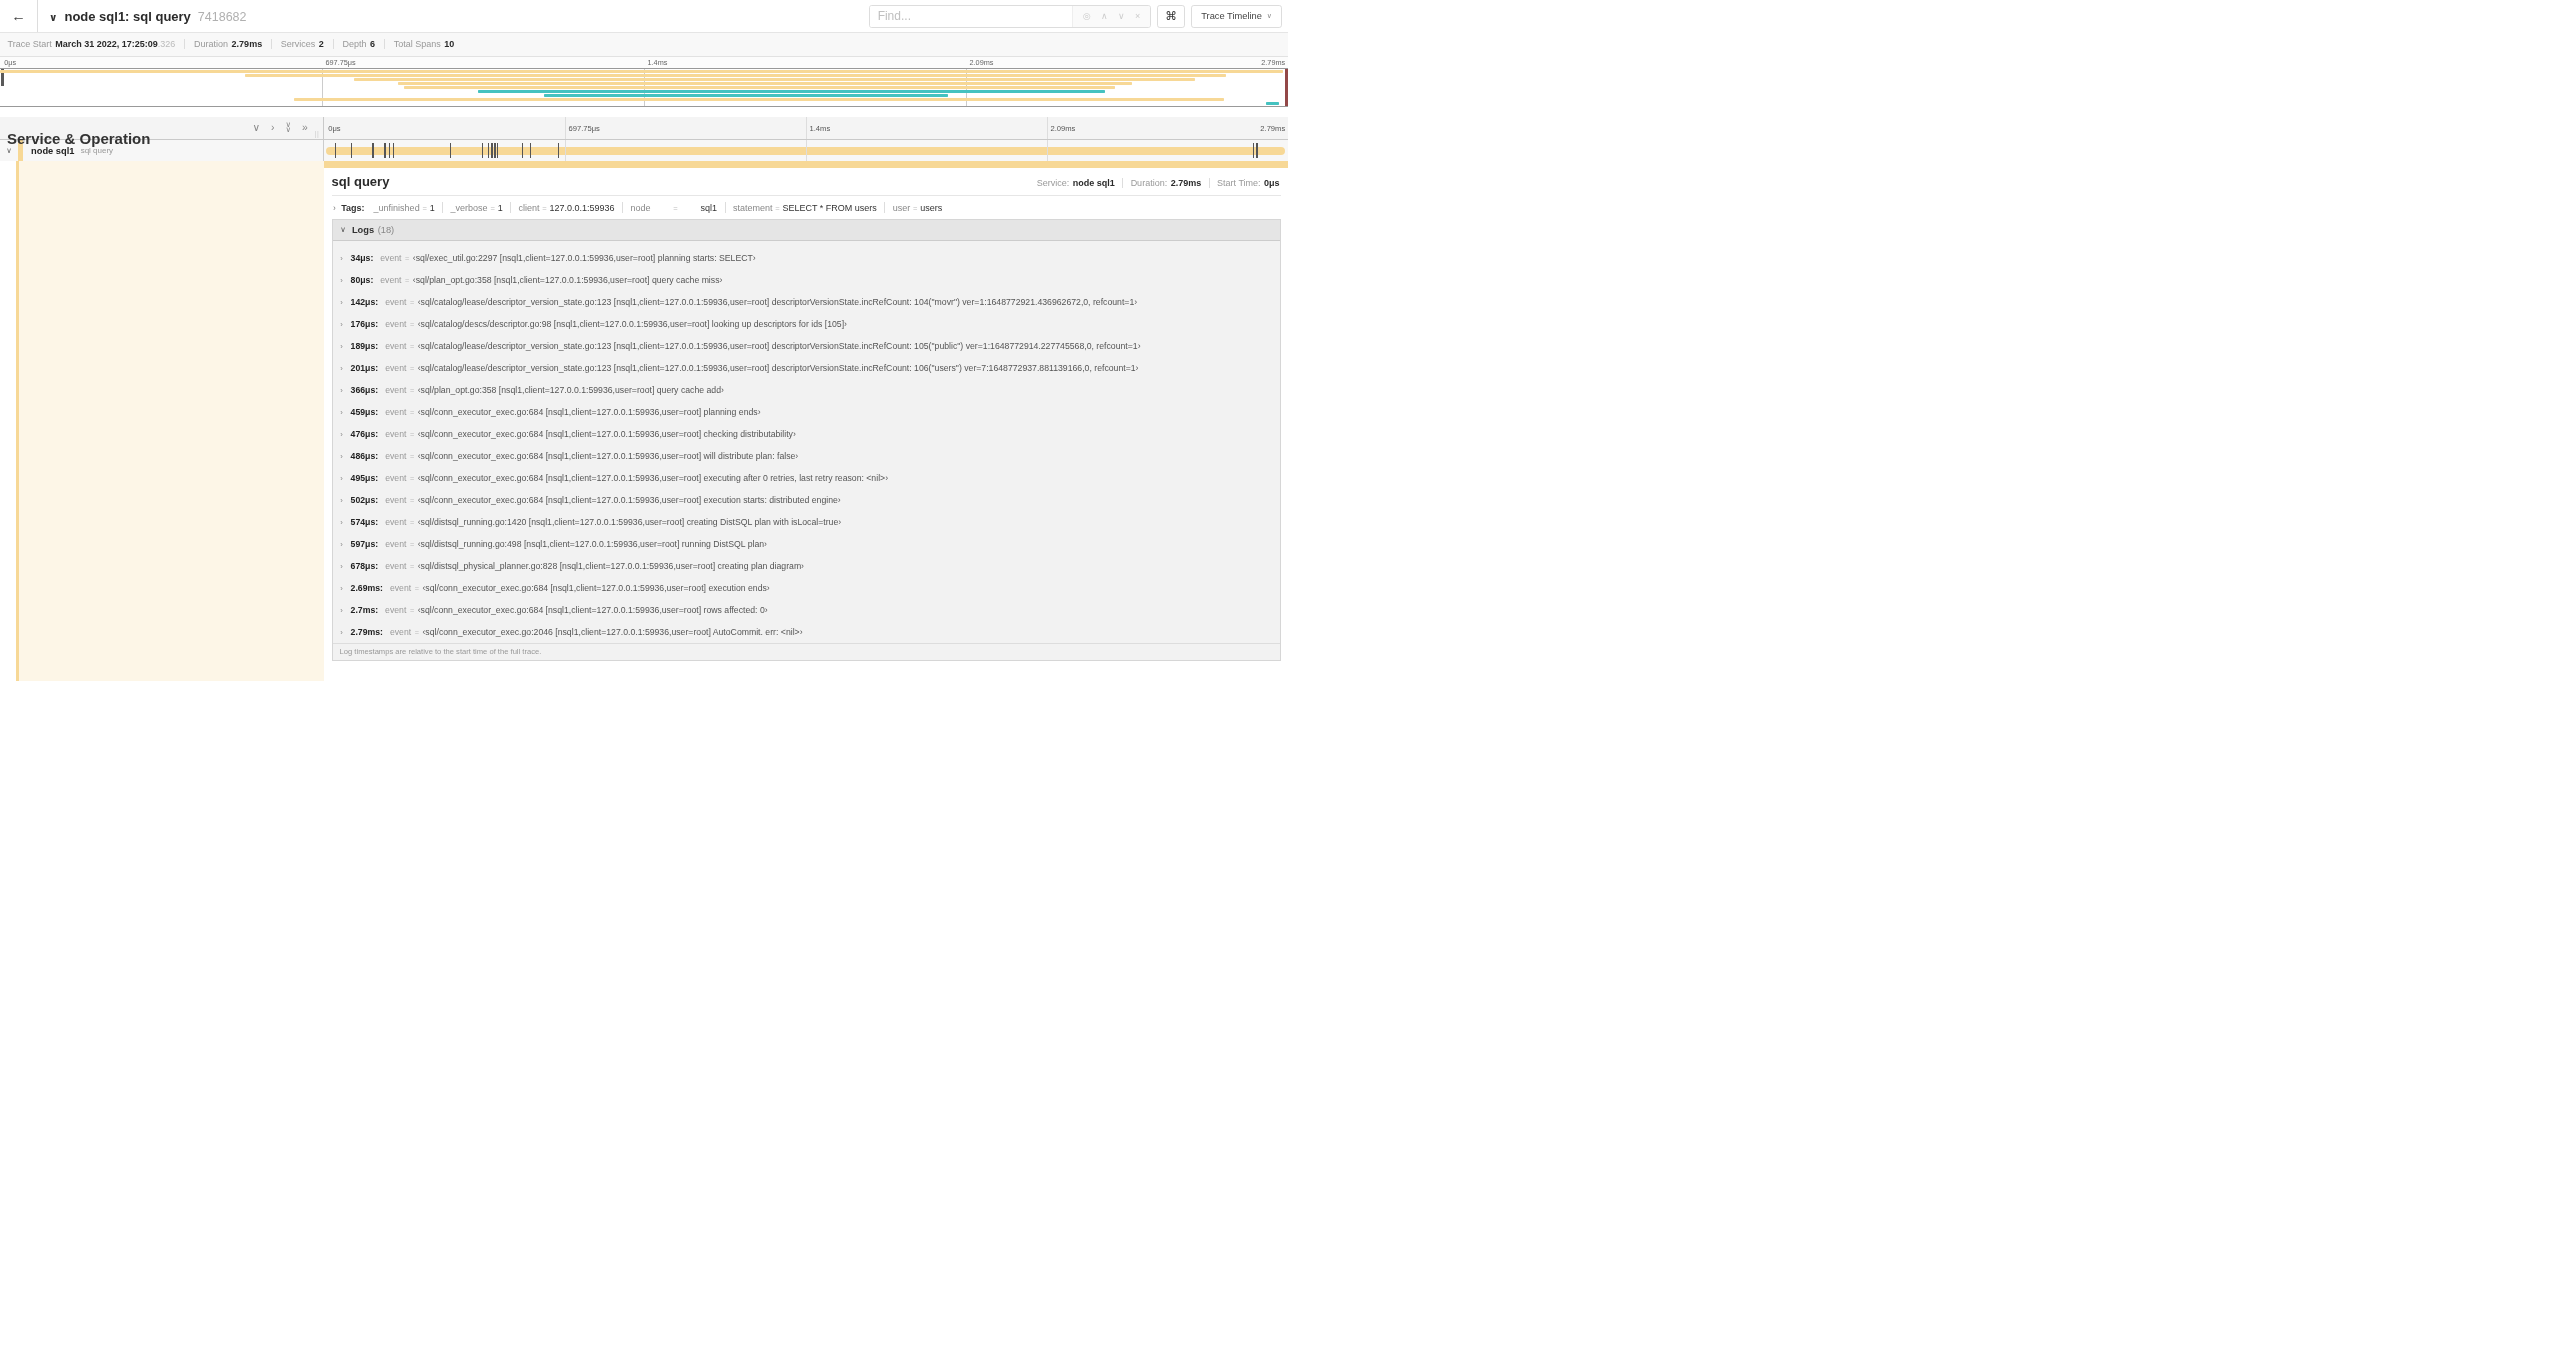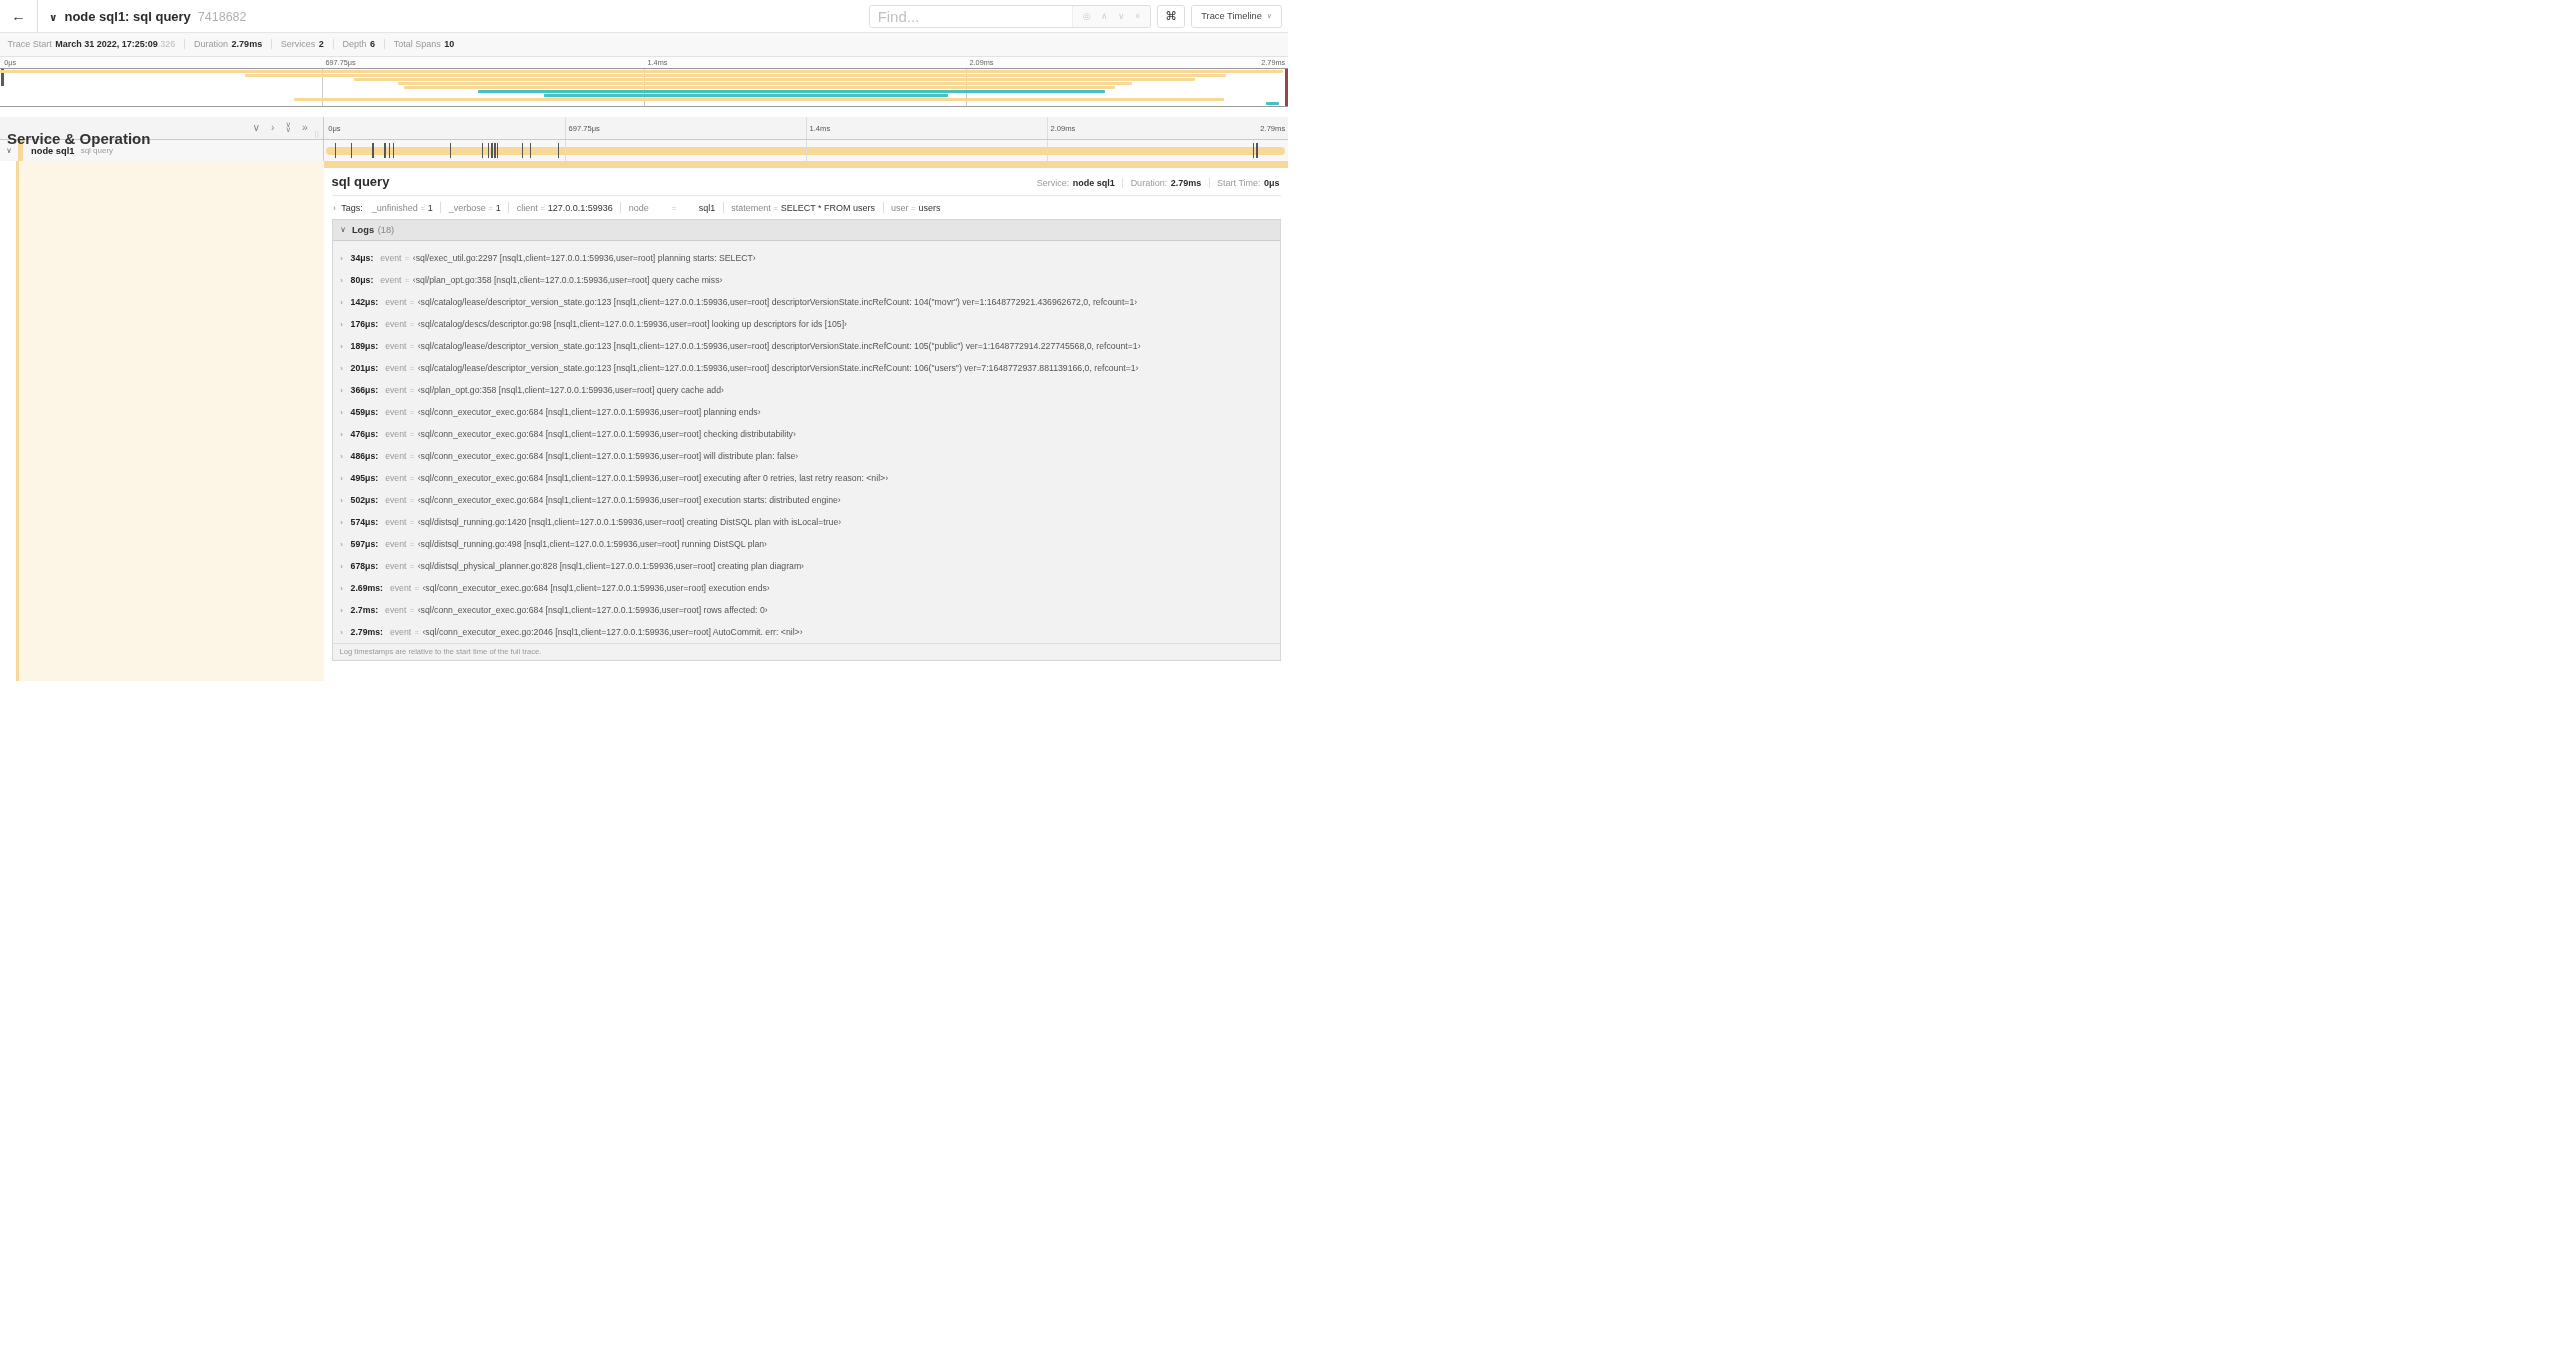--- a/index.html
+++ b/index.html
@@ -10,21 +10,21 @@
   
   .topbar { height:33px; display:flex; align-items:center; background:#fff; border-bottom:0.7px solid #e5e5e5; flex:0 0 auto; }
   .back-btn { width:38px; height:100%; display:flex; align-items:center; justify-content:center;
     border-right:0.7px solid #ddd; font-size:14.5px; color:#444; cursor:pointer; background:#fff; border-top:none; border-bottom:none; border-left:none;}
   .title-wrap { display:flex; align-items:baseline; margin-left:11px; }
   .title-chevron { font-size:10.4px; font-weight:bold; color:#333; margin-right:7px; }
   .page-title { font-size:13px; font-weight:bold; color:#2b2b2b; }
   .trace-id { font-size:12.5px; color:#b0b0b0; margin-left:7px; }
   .top-right { margin-left:auto; display:flex; align-items:center; gap:6.2px; padding-right:6.2px; }
   .find-group { display:flex; height:23px; border:0.7px solid #ddd; border-radius:2.8px; overflow:hidden; background:#fff; }
-  .find-input { width:202px; border:none; outline:none; padding:0 7.6px; font-size:15px; color:#333; font-family:inherit; }
+  .find-input { width:202px; border:none; outline:none; padding:0 7.6px; font-size:12px; color:#333; font-family:inherit; }
   .find-input::placeholder { color:#c0c0c0; }
   .find-ext { display:flex; align-items:center; gap:10.4px; padding:0 9.7px; background:#fafafa; border-left:0.7px solid #eee; color:#ccc; font-size:9px; }
   .find-ext span { cursor:default; }
   .btn { height:23px; border:0.7px solid #ddd; border-radius:2.8px; background:#fff; display:flex; align-items:center; justify-content:center; font-size:9px; color:#444; cursor:pointer; font-family:inherit; }
   .cmd-btn { width:28px; font-size:11.8px; color:#333; }
   .select-btn { padding:0 9px; gap:4.8px; font-size:9.3px; }
   .select-btn .chev { font-size:7px; color:#888; }
 
   
   .summary-bar { height:23.5px; background:#f8f8f8; border-bottom:0.7px solid #e2e2e2; display:flex; align-items:center; padding-left:7.6px; font-size:9px; flex:0 0 auto; }
@@ -77,21 +77,21 @@
   .d-card { flex:1; padding:4.2px 7px 0 7.6px; display:flex; flex-direction:column; min-height:0; }
   .d-title-row { display:flex; align-items:baseline; margin-top:1.4px; }
   .d-title { font-size:13px; font-weight:bold; color:#2b2b2b; }
   .d-meta { margin-left:auto; display:flex; align-items:center; font-size:9px; padding-right:1.4px; }
   .meta-label { color:#999; }
   .meta-value { color:#2b2b2b; font-weight:bold; margin-left:3.5px; }
   .meta-div { width:0.7px; height:9.7px; background:#ddd; margin:0 7.6px; }
   .d-divider { border-bottom:0.7px solid #e6e6e6; margin-top:6.2px; }
   .tags-row { display:flex; align-items:center; padding:6.2px 0 5.5px 1.4px; font-size:9px; }
   .tags-chevron { color:#777; font-size:8.3px; margin-right:5.5px; cursor:pointer; }
-  .tags-title { font-weight:normal; color:#333; margin-right:9px; }
+  .tags-title { font-weight:bold; color:#333; margin-right:9px; }
   .tag-key { color:#888; }
   .tag-eq { color:#bbb; font-size:7.6px; margin:0 2.8px; }
   .tag-value { color:#333; }
   .tag-div { width:0.7px; height:11px; background:#ddd; margin:0 7.6px; }
 
   .logs-box { border:0.7px solid #d6d6d6; background:#f2f2f2; display:flex; flex-direction:column; flex:0 0 auto; }
   .logs-head { height:21px; background:#e5e5e5; border-bottom:0.7px solid #ccc; display:flex; align-items:center; padding-left:7.6px; font-size:9.3px; cursor:pointer; }
   .logs-chevron { color:#555; font-size:7.6px; margin-right:6.2px; }
   .logs-title { font-weight:bold; color:#333; }
   .logs-count { color:#888; margin-left:3.5px; }

